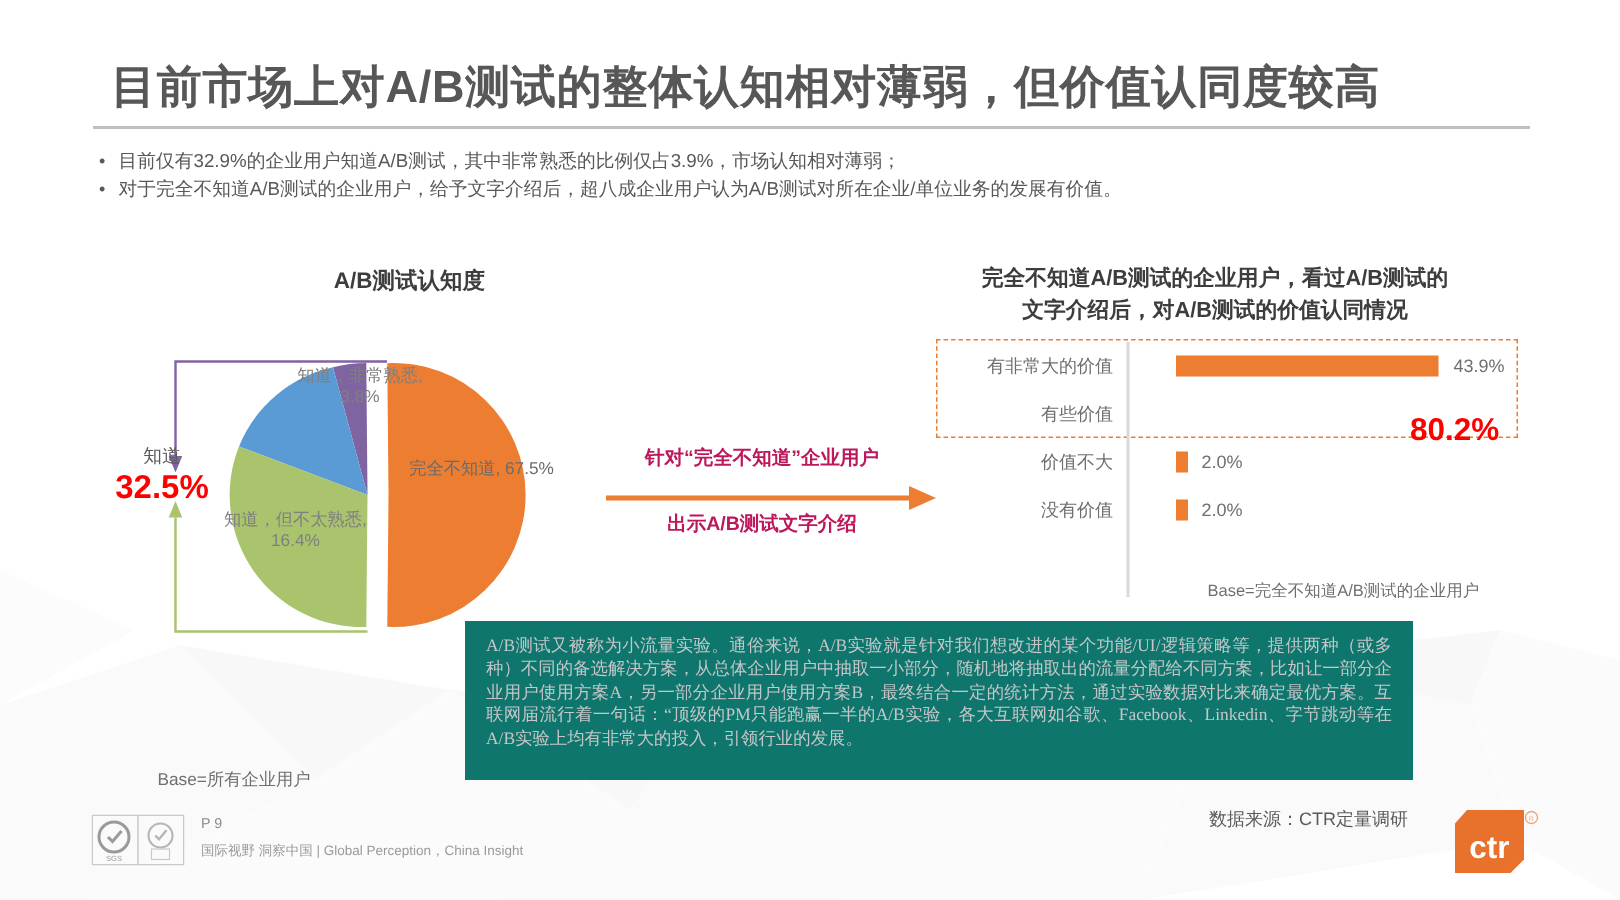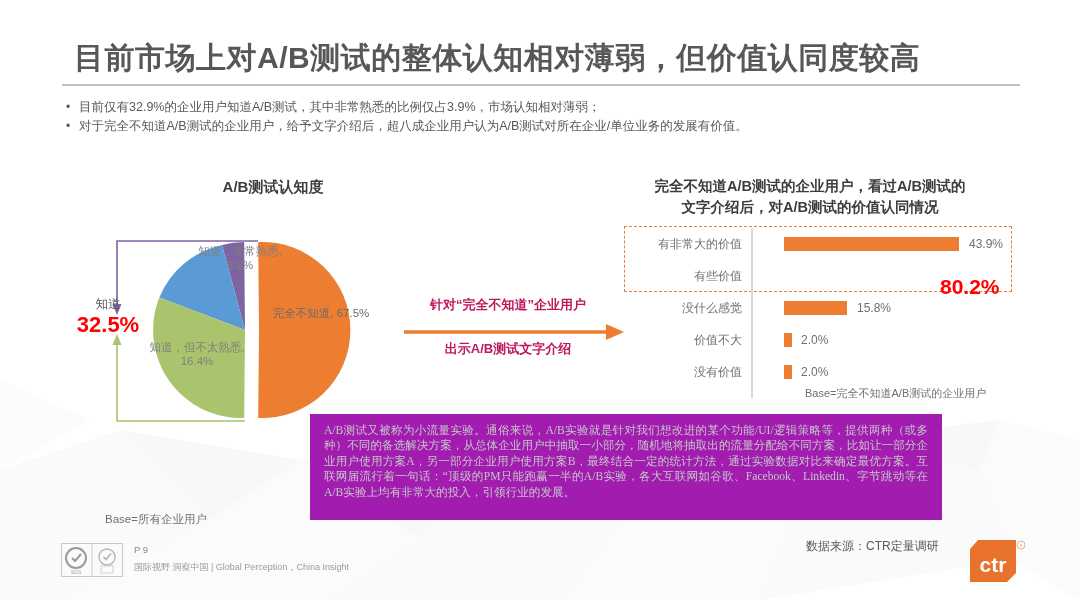--- a/index.html
+++ b/index.html
@@ -78,21 +78,21 @@
   }
   #big-pct{
     position:absolute;left:940px;top:275px;width:90px;
     font-size:21px;font-weight:bold;color:#ff0000;white-space:nowrap;
   }
   #base-right{position:absolute;left:805px;top:386px;font-size:11px;color:#6f6f6f;white-space:nowrap;}
 
   
   #note{
     position:absolute;left:310px;top:414px;width:632px;height:106px;
-    background:#a21caf;box-sizing:border-box;padding:9px 14px 6px 14px;
+    background:#0f766e;box-sizing:border-box;padding:9px 14px 6px 14px;
     font-family:"Liberation Serif","DejaVu Serif",serif;
     font-size:11.6px;line-height:15.4px;color:#c4c6c8;text-align:justify;
   }
 
   
   #src{position:absolute;left:806px;top:538px;font-size:12px;color:#5a5a5a;white-space:nowrap;}
   #ctr-logo{position:absolute;left:968px;top:540px;width:58px;height:48px;}
   #pagenum{position:absolute;left:134px;top:544px;font-size:9.5px;color:#8a8a8a;}
   #foot-line{position:absolute;left:134px;top:561px;font-size:9px;color:#9a9a9a;white-space:nowrap;}
   #cert{position:absolute;left:61px;top:543px;width:62px;height:34px;}
@@ -193,27 +193,20 @@
       <div class="bar-track">
         <div class="bar-fill" style="width:175px"></div>
         <div class="bar-val" style="left:185px">43.9%</div>
       </div>
     </div>
 
     <div class="bar-row">
       <div class="bar-cat">有些价值</div>
     </div>
 
-    <div class="bar-row">
-      <div class="bar-cat">没什么感觉</div>
-      <div class="bar-track">
-        <div class="bar-fill" style="width:63px"></div>
-        <div class="bar-val" style="left:73px">15.8%</div>
-      </div>
-    </div>
 
     <div class="bar-row">
       <div class="bar-cat">价值不大</div>
       <div class="bar-track">
         <div class="bar-fill" style="width:8px"></div>
         <div class="bar-val" style="left:17px">2.0%</div>
       </div>
     </div>
 
     <div class="bar-row">

